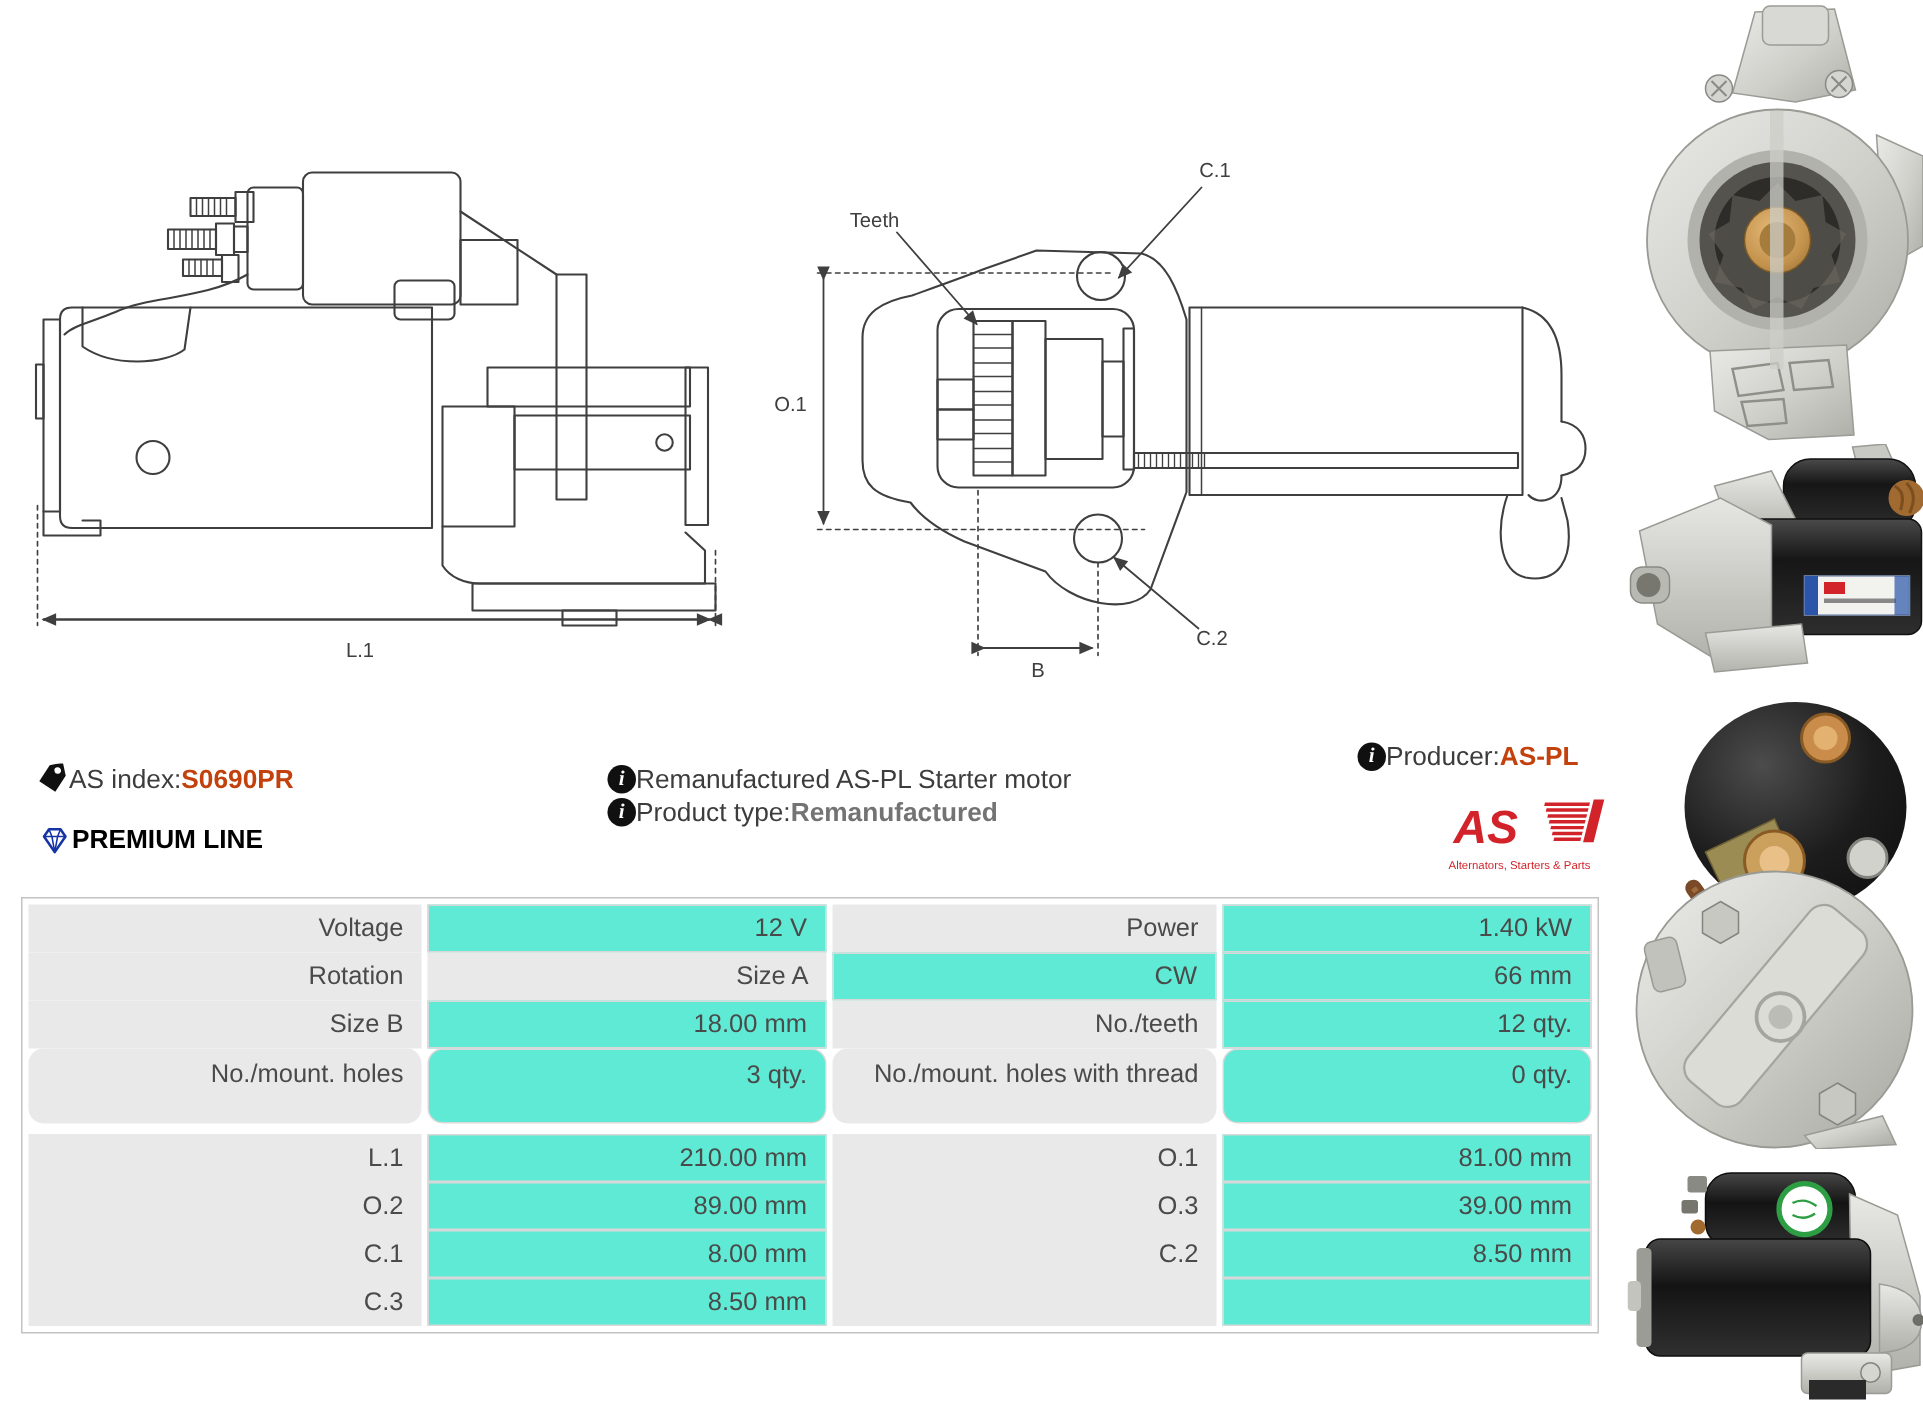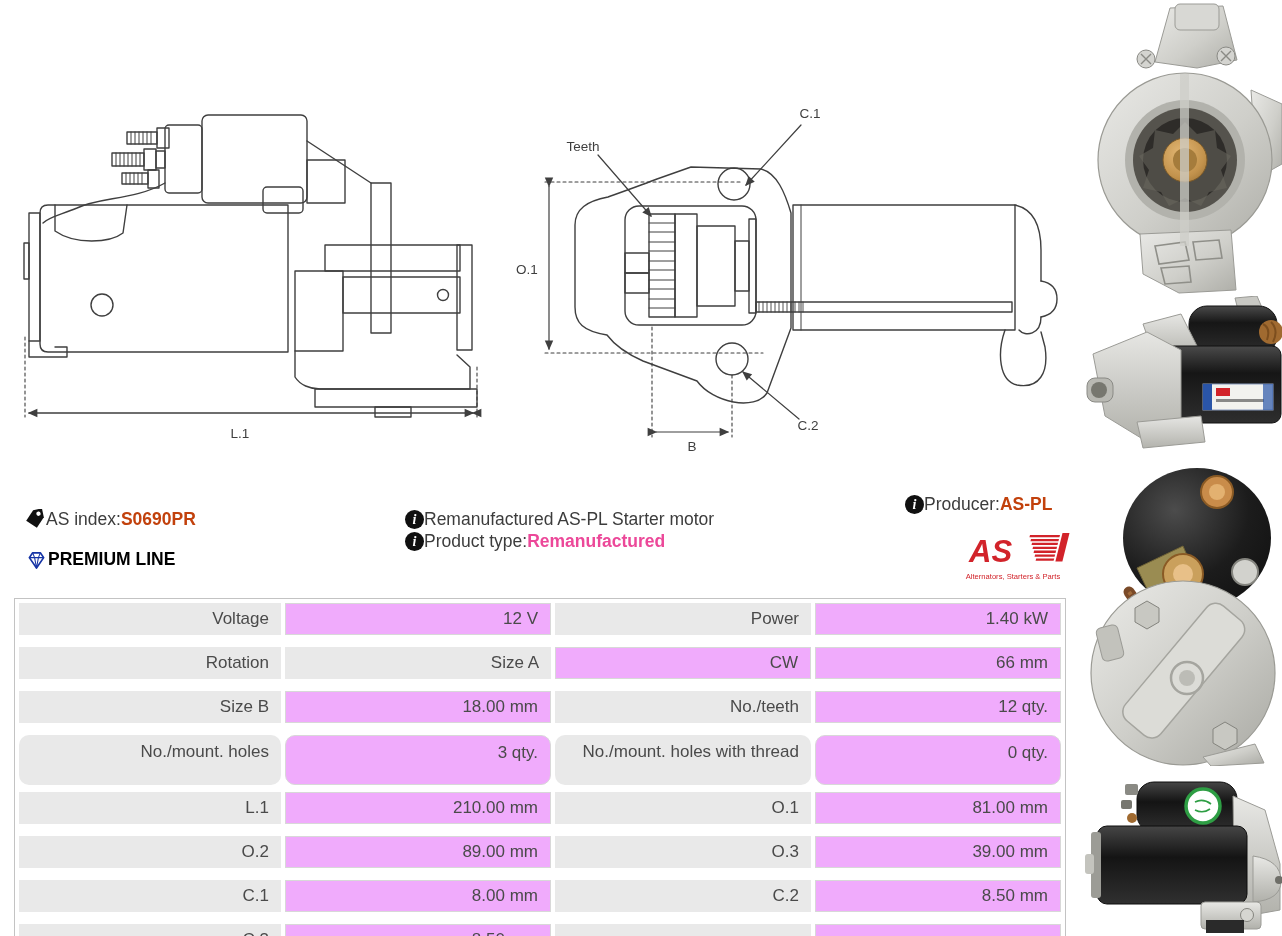--- a/index.html
+++ b/index.html
@@ -13,33 +13,33 @@
 
   
   .info-item { position:absolute; display:flex; align-items:center; gap:0; font-size:17.5px; color:#3c3c3c; white-space:nowrap; }
   .info-item .lbl { font-weight:normal; }
   .info-item b { color:#c2410c; }
   .i-icon { width:19px; height:19px; border-radius:50%; background:#101010; color:#fff;
             display:inline-flex; align-items:center; justify-content:center; flex:0 0 19px;
             font-family:"Liberation Serif", serif; font-weight:bold; font-style:italic; font-size:14px; }
   .i-icon::before { content:"i"; }
   .premium { color:#000000; font-weight:bold; }
-  .type-green { color:#ec4899; font-weight:bold; }
+  .type-green { color:#737373; font-weight:bold; }
   .as-logo { position:absolute; }
 
   
   .spec-table { position:absolute; left:14px; top:598px; width:1052px;
                 border:1px solid #c3c3c3; background:#fff; padding:4px; }
-  .tgroup { display:flex; flex-direction:column; gap:12px; }
+  .tgroup { display:flex; flex-direction:column; gap:0; }
   .tgroup.second { margin-top:7px; }
   .trow { display:grid; grid-template-columns:262px 266px 256px 1fr; gap:4px; }
   .cell { min-height:32px; display:flex; align-items:center; justify-content:flex-end;
           padding:2px 12px; font-size:17px; color:#4a4a4a; text-align:right; line-height:1.25; }
   .cell.label { background:#e9e9e9; }
-  .cell.value { background:#f0abfc; border:1px solid #d8d8d8; }
+  .cell.value { background:#5eead4; border:1px solid #d8d8d8; }
   .trow.tall .cell { min-height:50px; align-items:flex-start; padding-top:6px;border-radius:10px; }
 
   
   .photo { position:absolute; left:1085px; }
 </style>
 </head>
 <body>
 
 <div class="page">
 

